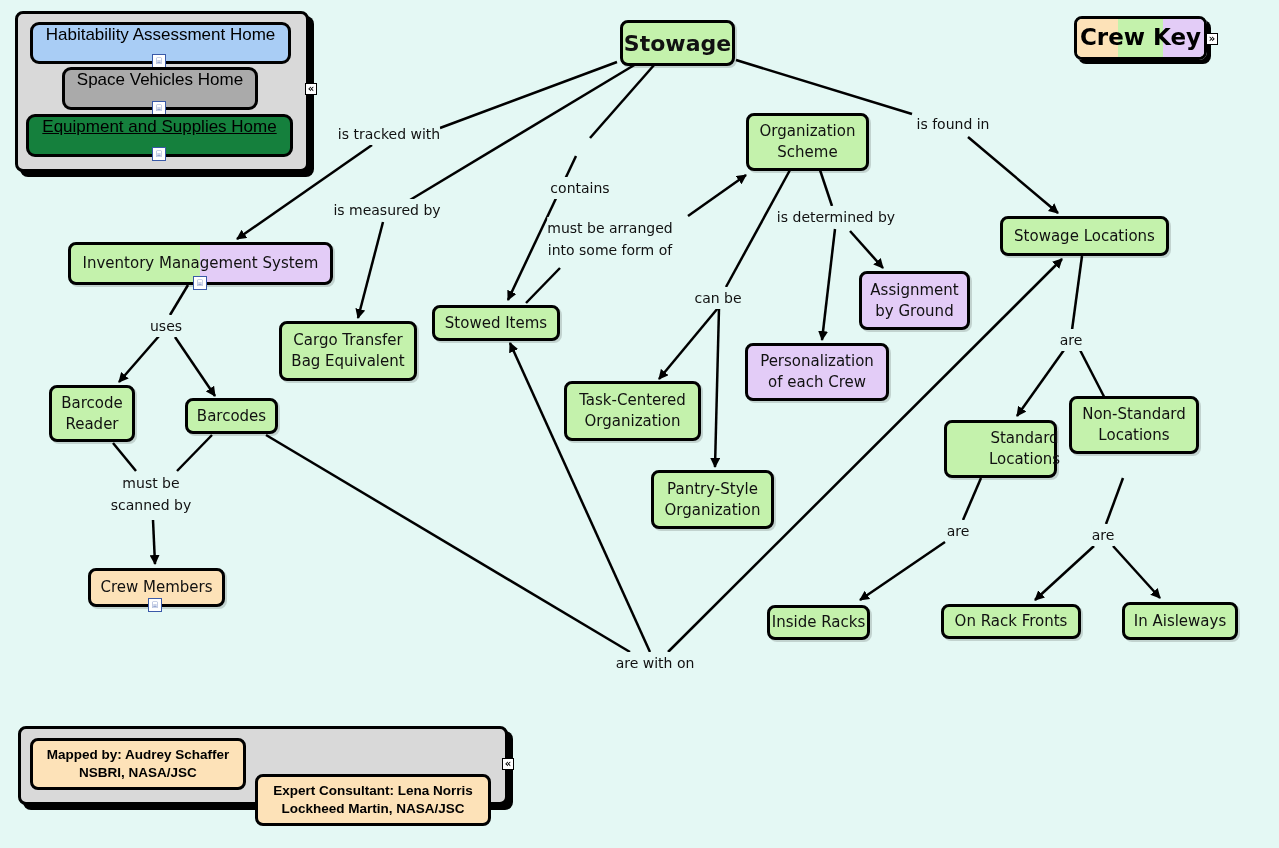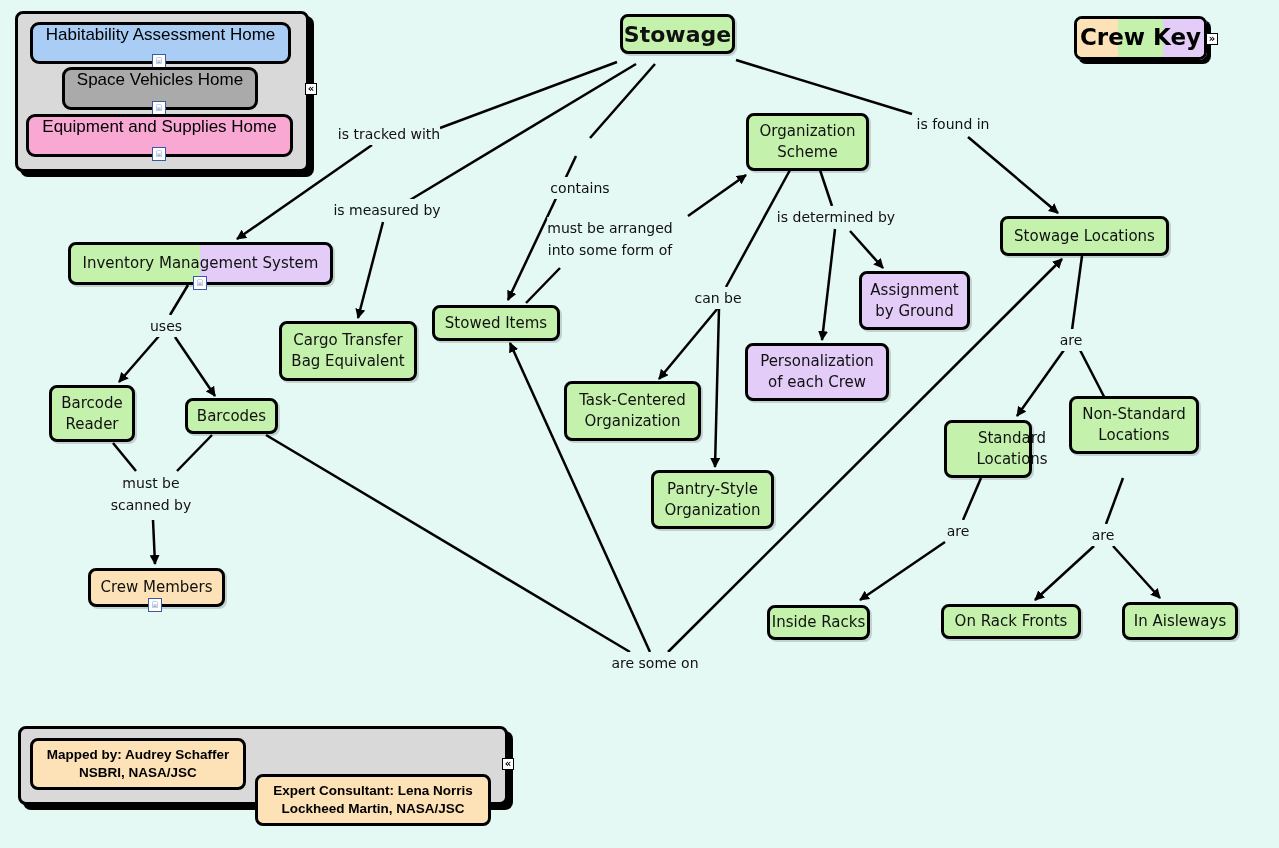--- a/index.html
+++ b/index.html
@@ -73,21 +73,21 @@
 
 <div class="panel" style="left:15px;top:11px;width:288px;height:155px;"></div>
 <div class="navbtn" style="left:30px;top:22px;width:261px;height:42px;background:#a9cdf5;">
   <span>Habitability Assessment Home</span>
   </div>
 <div class="sub" style="left:152px;top:54px;">⌸</div>
 <div class="navbtn" style="left:62px;top:67px;width:196px;height:43px;background:#aaaaaa;">
   <span>Space Vehicles Home</span>
   </div>
 <div class="sub" style="left:152px;top:101px;">⌸</div>
-<div class="navbtn" style="left:26px;top:114px;width:267px;height:43px;background:#f9a8d4;">
+<div class="navbtn" style="left:26px;top:114px;width:267px;height:43px;background:#15803d;text-decoration:underline;">
   <span>Equipment and Supplies Home</span>
   </div>
 <div class="sub" style="left:152px;top:147px;">⌸</div>
 <div class="collapse" style="left:305px;top:83px;">«</div>
 
 <div style="position:absolute;left:1074px;top:16px;width:133px;height:44px;box-sizing:border-box;border:3px solid #000;border-radius:8px;box-shadow:4px 4px 0 #000;overflow:hidden;display:flex;">
   <div style="flex:1;background:#fde2b8;"></div>
   <div style="flex:1.1;background:#c4f2ac;"></div>
   <div style="flex:1;background:#e3ccf7;"></div>
   <span style="position:absolute;left:0;right:0;top:5px;text-align:center;font-size:23px;font-weight:bold;">Crew Key</span>
@@ -96,21 +96,21 @@
 
 <div class="panel" style="left:18px;top:726px;width:484px;height:73px;"></div>
 <div class="credit" style="left:30px;top:738px;width:216px;height:52px;">
   <span>Mapped by: Audrey Schaffer
 NSBRI, NASA/JSC</span></div>
 <div class="credit" style="left:255px;top:738px;width:236px;height:52px;margin-top:36px;">
   <span>Expert Consultant: Lena Norris
 Lockheed Martin, NASA/JSC</span></div>
 <div class="collapse" style="left:502px;top:758px;">«</div>
 
-<div class="node big" style="left:620px;top:14px;width:115px;height:40px;">Stowage</div>
+<div class="node big" style="left:620px;top:20px;width:115px;height:46px;">Stowage</div>
 <div class="node" style="left:68px;top:242px;width:265px;height:43px;background:linear-gradient(90deg,#c4f2ac 0,#c4f2ac 50%,#e3ccf7 50%);">
   <span>Inventory Management System</span></div>
 <div class="sub" style="left:193px;top:276px;">⌸</div>
 <div class="node" style="left:279px;top:321px;width:138px;height:60px;">Cargo Transfer
 Bag Equivalent</div>
 <div class="node" style="left:432px;top:305px;width:128px;height:36px;">Stowed Items</div>
 <div class="node" style="left:746px;top:113px;width:123px;height:58px;">Organization
 Scheme</div>
 <div class="node" style="left:1000px;top:216px;width:169px;height:40px;">Stowage Locations</div>
 <div class="node purple" style="left:859px;top:271px;width:111px;height:59px;">Assignment
@@ -119,35 +119,35 @@
 of each Crew</div>
 <div class="node" style="left:564px;top:381px;width:137px;height:60px;">Task-Centered
 Organization</div>
 <div class="node" style="left:651px;top:470px;width:123px;height:59px;">Pantry-Style
 Organization</div>
 <div class="node" style="left:49px;top:385px;width:86px;height:57px;">Barcode
 Reader</div>
 <div class="node" style="left:185px;top:398px;width:93px;height:36px;">Barcodes</div>
 <div class="node orange" style="left:88px;top:568px;width:137px;height:39px;">Crew Members</div>
 <div class="sub" style="left:148px;top:598px;">⌸</div>
-<div class="node" style="left:944px;top:420px;width:88px;height:58px;padding-left:48px;">Standard
+<div class="node" style="left:944px;top:420px;width:113px;height:58px;padding-left:48px;">Standard
 Locations</div>
 <div class="node" style="left:1069px;top:396px;width:130px;height:58px;">Non-Standard
 Locations</div>
 <div class="node" style="left:767px;top:605px;width:103px;height:35px;">Inside Racks</div>
 <div class="node" style="left:941px;top:604px;width:140px;height:35px;">On Rack Fronts</div>
 <div class="node" style="left:1122px;top:602px;width:116px;height:38px;">In Aisleways</div>
 
 <div class="lbl" style="left:389px;top:134px;">is tracked with</div>
 <div class="lbl" style="left:387px;top:210px;">is measured by</div>
 <div class="lbl" style="left:580px;top:147px;margin-top:41px;">contains</div>
 <div class="lbl" style="left:610px;top:239px;">must be arranged
 into some form of</div>
 <div class="lbl" style="left:953px;top:124px;">is found in</div>
 <div class="lbl" style="left:836px;top:217px;">is determined by</div>
 <div class="lbl" style="left:718px;top:298px;">can be</div>
 <div class="lbl" style="left:166px;top:326px;">uses</div>
 <div class="lbl" style="left:151px;top:494px;">must be
 scanned by</div>
-<div class="lbl" style="left:655px;top:663px;">are some on</div>
+<div class="lbl" style="left:655px;top:663px;">are with on</div>
 <div class="lbl" style="left:1071px;top:340px;">are</div>
 <div class="lbl" style="left:958px;top:531px;">are</div>
 <div class="lbl" style="left:1103px;top:535px;">are</div>
 
 </body></html>

